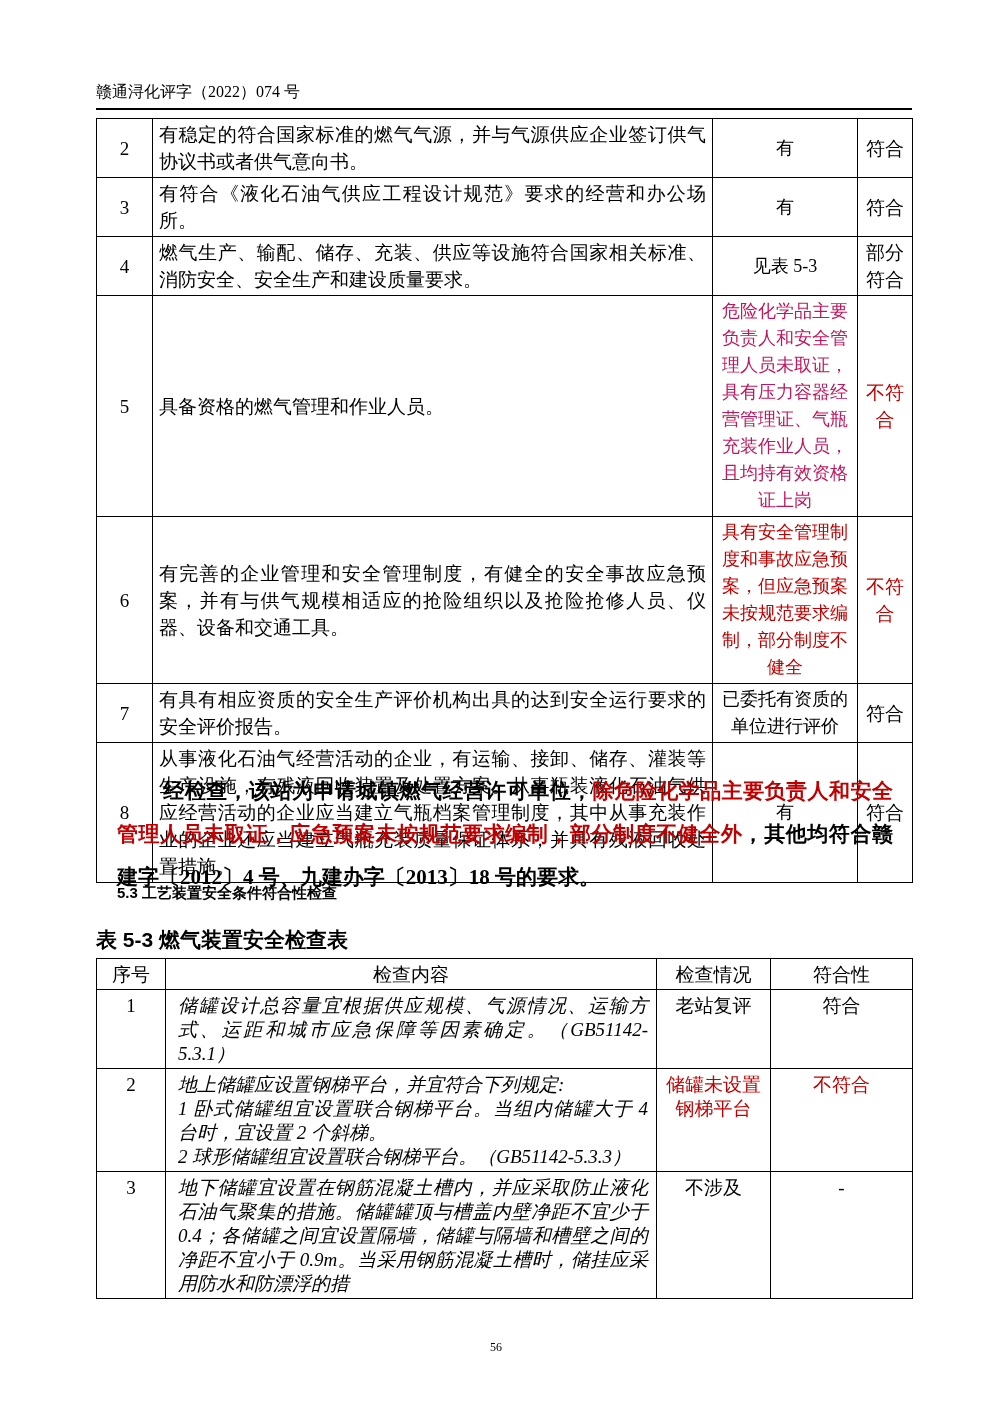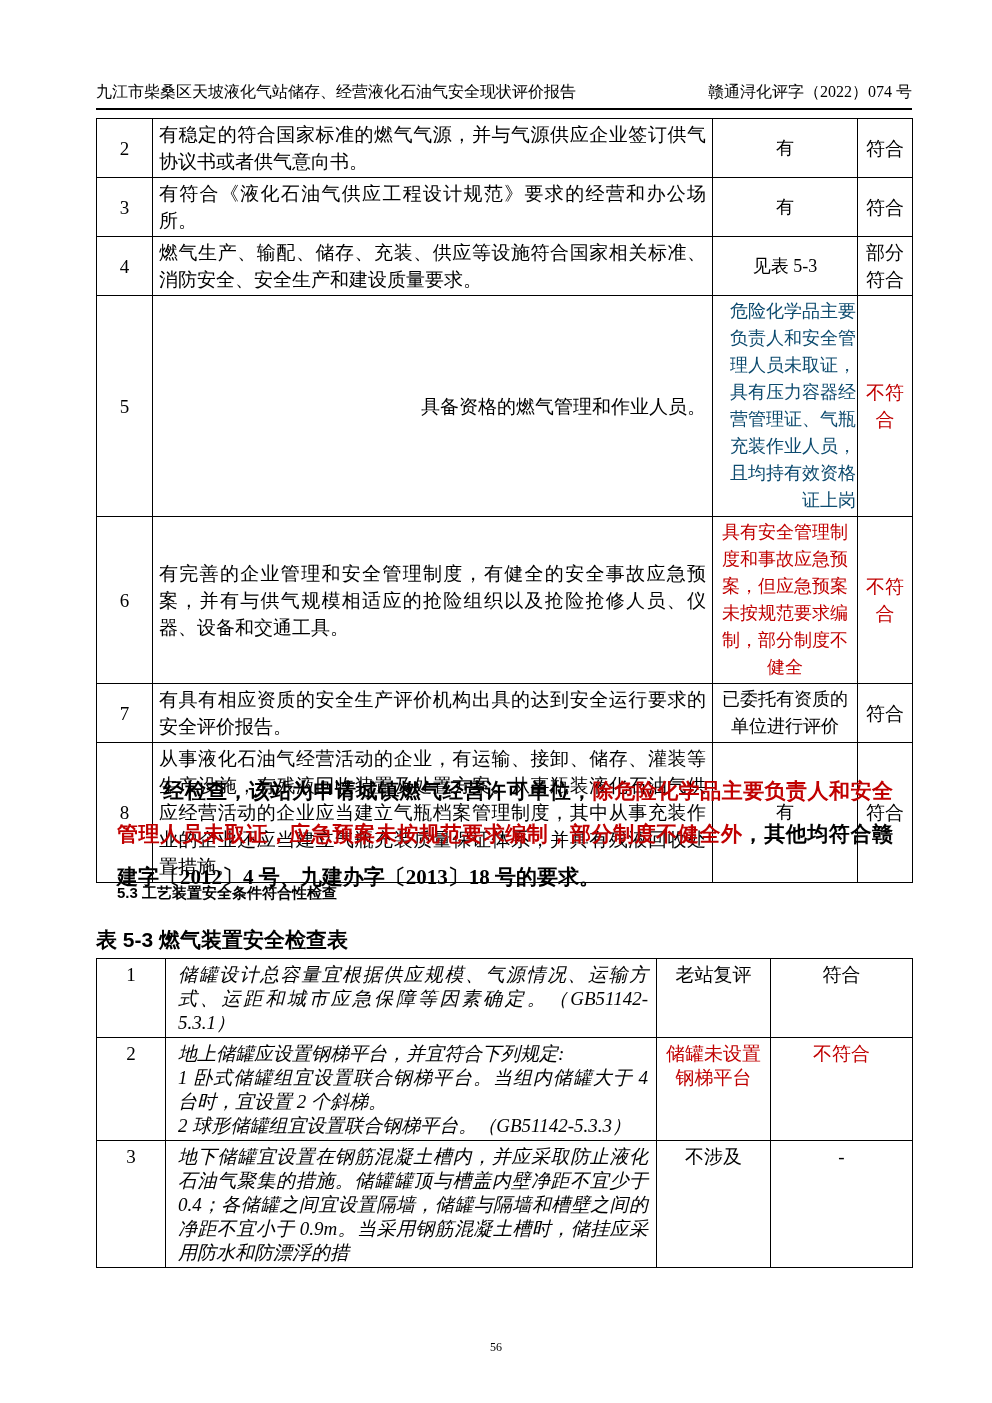--- a/index.html
+++ b/index.html
@@ -25,21 +25,21 @@
   .t1 {
     position: absolute; top: 118px; left: 96px; width: 816px;
     font-size: 19px; line-height: 27px;
   }
   .t1 col.c-no   { width: 56px; }
   .t1 col.c-body { width: 560px; }
   .t1 col.c-stat { width: 145px; }
   .t1 col.c-conf { width: 55px; }
   .t1 td.no   { text-align: center; }
   .t1 td.body { text-align: justify; padding: 2px 6px; }
-  .t1 td.body.center { text-align: right; margin-left: 40px; }
+  .t1 td.body.center { text-align: left; margin-left: 40px; }
   .t1 td.stat { text-align: center; padding: 2px 1px; font-size: 18px; }
   .t1 td.conf { text-align: center; padding: 2px 1px; }
   .t1 tr:nth-child(1) { height: 52px; }
   .t1 tr:nth-child(2) { height: 30px; }
   .t1 tr:nth-child(3) { height: 55px; }
   .t1 tr:nth-child(4) { height: 190px; }
   .t1 tr:nth-child(5) { height: 135px; }
   .t1 tr:nth-child(6) { height: 55px; }
   .t1 tr:nth-child(7) { height: 110px; }
 
@@ -83,21 +83,20 @@
 
   .page-number {
     position: absolute; top: 1340px; left: 0; width: 992px;
     text-align: center; font-size: 12px;
   }
 </style>
 </head>
 <body>
 
 <div class="page-header">
-  <span class="hdr-left">九江市柴桑区天坡液化气站储存、经营液化石油气安全现状评价报告</span>
   <span class="hdr-right">赣通浔化评字（2022）074 号</span>
 </div>
 
 <table class="t1">
   <colgroup>
       <col class="c-no">
       <col class="c-body">
       <col class="c-stat">
       <col class="c-conf">
     </colgroup>
@@ -116,21 +115,21 @@
   </tr>
   <tr>
     <td class="no">4</td>
     <td class="body">燃气生产、输配、储存、充装、供应等设施符合国家相关标准、消防安全、安全生产和建设质量要求。</td>
     <td class="stat">见表 5-3</td>
     <td class="conf">部分符合</td>
   </tr>
   <tr>
     <td class="no">5</td>
     <td class="body center">具备资格的燃气管理和作业人员。</td>
-    <td class="stat" style="color: #0c4a6e; text-align: right;">危险化学品主要负责人和安全管理人员未取证，具有压力容器经营管理证、气瓶充装作业人员，且均持有效资格证上岗</td>
+    <td class="stat" style="color: #be185d;">危险化学品主要负责人和安全管理人员未取证，具有压力容器经营管理证、气瓶充装作业人员，且均持有效资格证上岗</td>
     <td class="conf" style="color: rgb(192, 0, 0);">不符合</td>
   </tr>
   <tr>
     <td class="no">6</td>
     <td class="body">有完善的企业管理和安全管理制度，有健全的安全事故应急预案，并有与供气规模相适应的抢险组织以及抢险抢修人员、仪器、设备和交通工具。</td>
     <td class="stat" style="color: rgb(192, 0, 0); border-radius: 25px;">具有安全管理制度和事故应急预案，但应急预案未按规范要求编制，部分制度不健全</td>
     <td class="conf" style="color: rgb(192, 0, 0);">不符合</td>
   </tr>
   <tr>
     <td class="no">7</td>
@@ -154,20 +153,26 @@
 <div class="table-caption">表 5-3 燃气装置安全检查表</div>
 
 <table class="t2">
   <colgroup>
       <col class="c-no">
       <col class="c-body">
       <col class="c-stat">
       <col class="c-conf">
     </colgroup>
   <tbody>
+      <tr class="hrow">
+    <td class="hdr">序号</td>
+    <td class="hdr">检查内容</td>
+    <td class="hdr">检查情况</td>
+    <td class="hdr">符合性</td>
+  </tr>
   <tr>
     <td class="no">1</td>
     <td class="body">储罐设计总容量宜根据供应规模、气源情况、运输方式、运距和城市应急保障等因素确定。（GB51142-5.3.1）</td>
     <td class="stat">老站复评</td>
     <td class="conf">符合</td>
   </tr>
   <tr>
     <td class="no">2</td>
     <td class="body">
       <div>地上储罐应设置钢梯平台，并宜符合下列规定:</div>

